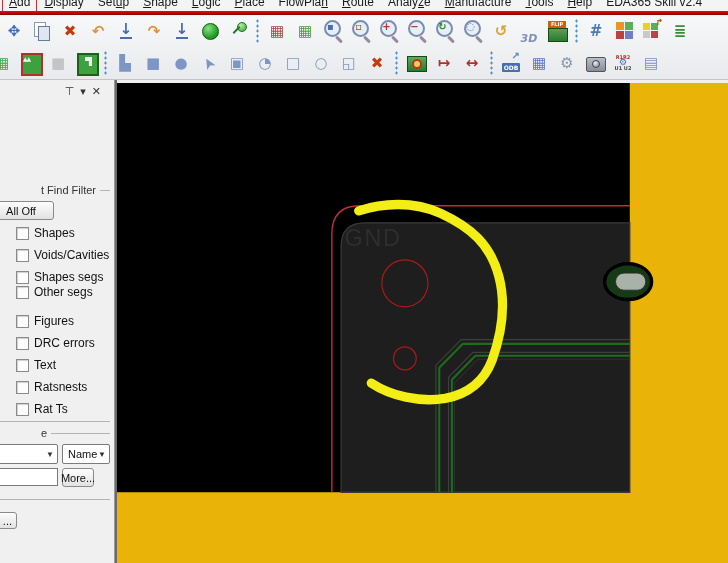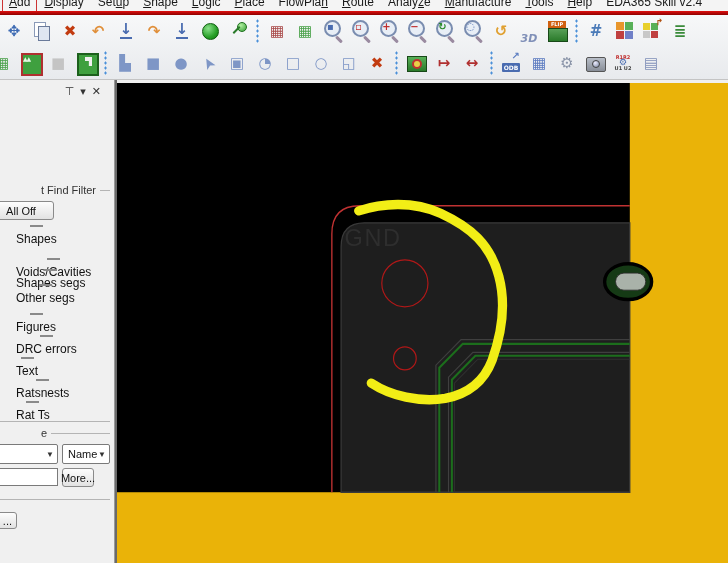--- a/index.html
+++ b/index.html
@@ -59,21 +59,21 @@
   
   .panel { position:absolute; left:0; top:80px; width:115px; height:483px; background:#f0f0f0; border-right:1px solid #9a9a9a; }
   .panel-edge { position:absolute; left:115px; top:80px; width:2px; height:483px; background:#6a6a6a; }
   .ptitle { position:absolute; left:0; top:2px; width:113px; height:18px; display:flex; justify-content:flex-end; align-items:center; gap:6px; padding-right:12px; }
   .ptool { font-size:11px; color:#333; line-height:1; cursor:pointer; background:none; border:none; padding:0; font-family:"DejaVu Sans",sans-serif; }
   .pgroup { position:absolute; left:0; display:flex; align-items:center; gap:4px; width:110px; }
   .pgroup .gl { flex:1; height:1px; background:#b4b4b4; }
   .pgroup span { font-size:11px; color:#333; white-space:nowrap;padding-left:41px; }
   .psep { position:absolute; left:0; width:110px; height:1px; background:#b4b4b4; }
   .btn { background:linear-gradient(#fdfdfd,#e2e2e2); border:1px solid #8a8a8a; border-radius:3px; font-size:11px; color:#111; font-family:"Liberation Sans",sans-serif; display:flex; align-items:center; justify-content:center; cursor:pointer; }
-  .cbrow { position:absolute; left:16px; height:16px; display:flex; align-items:center; gap:5px;flex-direction:column; }
+  .cbrow { position:absolute; left:16px; height:16px; display:flex; align-items:center; gap:5px; }
   .cb { width:13px; height:13px; background:#fdfdfd; border:1px solid #8a8a8a; box-shadow:inset 1px 1px 1px #cfcfcf; cursor:pointer; }
   .cblabel { font-size:12px; color:#111; white-space:nowrap; }
   .combo { position:absolute; height:20px; background:#fff; border:1px solid #7a7a7a; border-radius:2px; display:flex; align-items:center; justify-content:space-between; padding:0 3px 0 5px; font-size:11px; color:#111; cursor:pointer; }
   .combo .arr { font-size:8px; color:#333; }
   .tinput { position:absolute; height:18px; background:#fff; border:1px solid #7a7a7a; font-size:11px; padding:0 3px; font-family:"Liberation Sans",sans-serif; }
 
   
   .canvas-wrap { position:absolute; left:117px; top:83px; width:611px; height:480px; background:#eab308; }
   svg text { font-family:"Liberation Sans",sans-serif; }
 </style>
@@ -241,21 +241,21 @@
     <div class="pgroup" style="top:104px;">
       <span>t Find Filter</span>
       <div class="gl"></div>
     </div>
     <button class="btn" style="position:absolute; left:-12px; top:121px; width:66px; height:19px;">All Off</button>
     <div id="cblist">
         <div class="cbrow" style="top: 145px;">
           <span class="cb"></span>
           <span class="cblabel">Shapes</span>
         </div>
-        <div class="cbrow" style="top: 178px;">
+        <div class="cbrow" style="top: 167px;">
           <span class="cb"></span>
           <span class="cblabel">Voids/Cavities</span>
         </div>
         <div class="cbrow" style="top: 189px;">
           <span class="cb"></span>
           <span class="cblabel">Shapes segs</span>
         </div>
         <div class="cbrow" style="top: 204px;">
           <span class="cb"></span>
           <span class="cblabel">Other segs</span>

